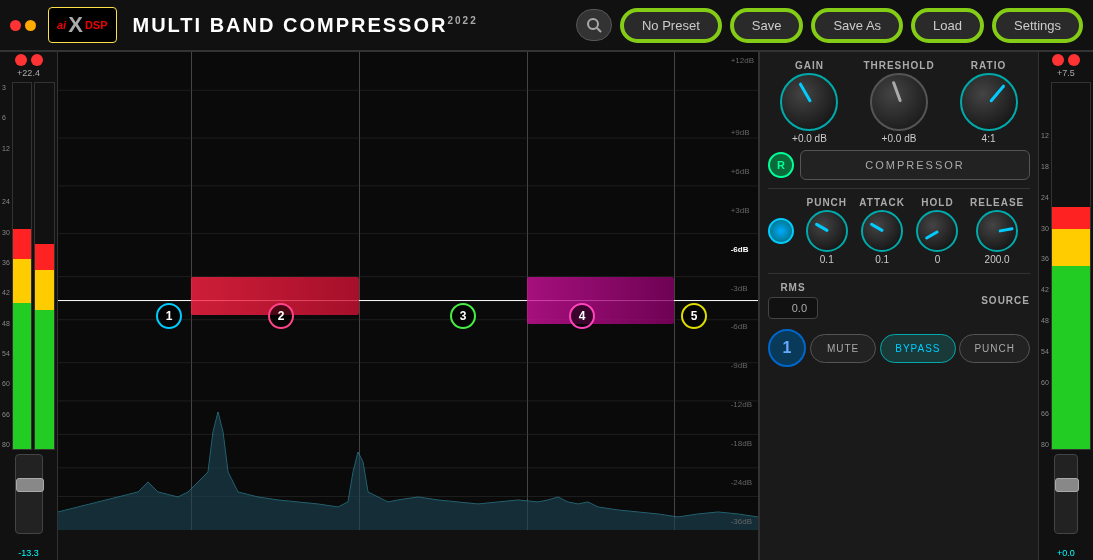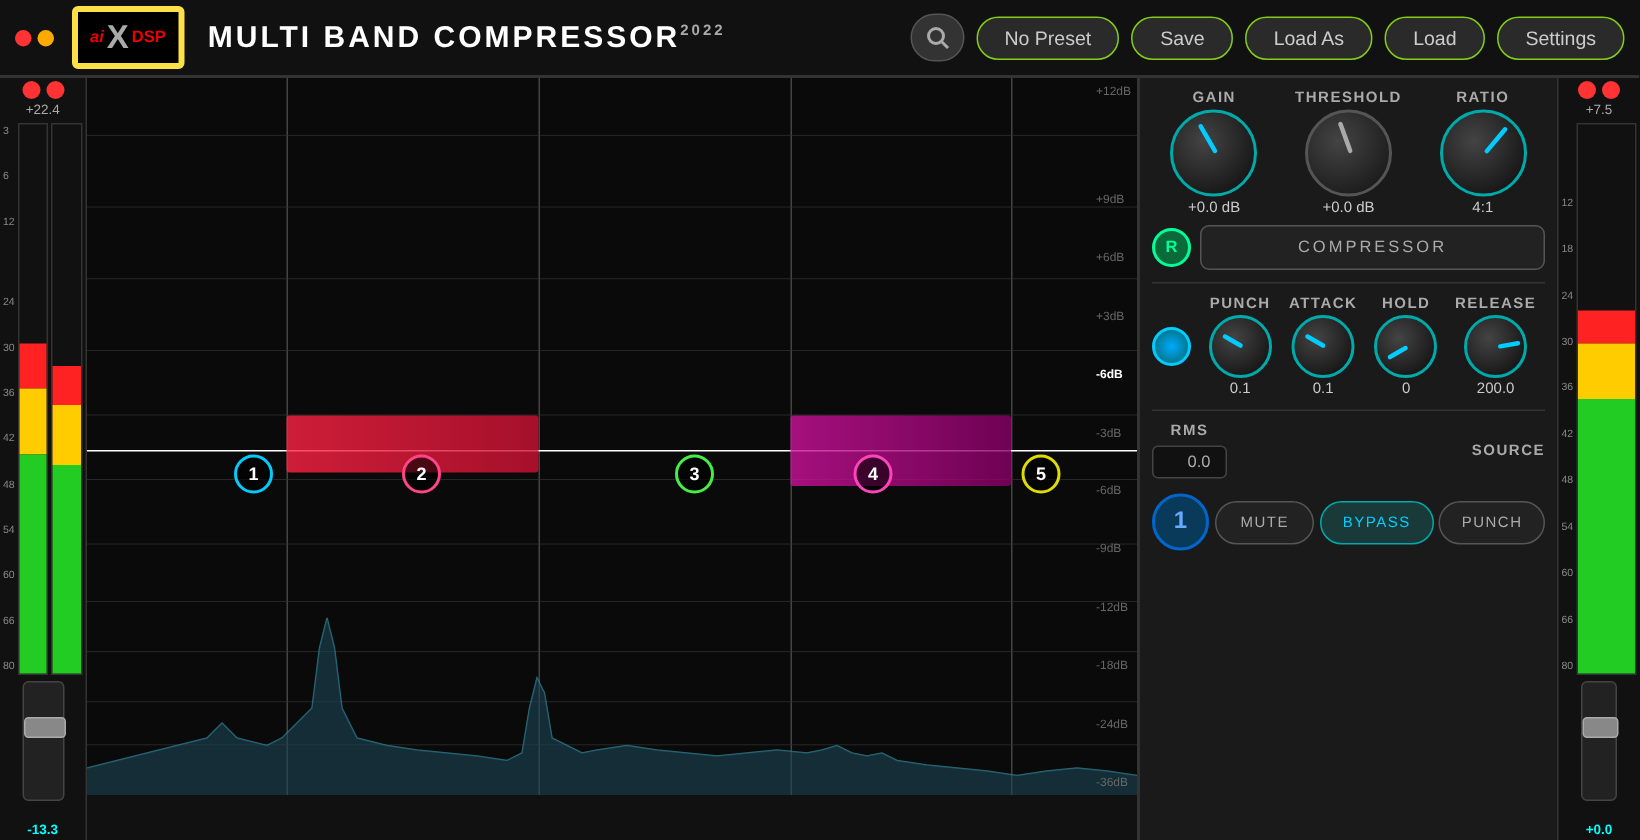--- a/index.html
+++ b/index.html
@@ -18,21 +18,21 @@
       background: #111;
       height: 52px;
       padding: 0 10px;
       gap: 8px;
       border-bottom: 2px solid #333;
     }
     .logo-box {
       display: flex;
       align-items: center;
       background: #000;
-      border: 4px solid #fde047;
+      border: 1px solid #fde047;
       padding: 4px 8px;
       border-radius: 4px;
       margin-right: 8px;
     }
     .logo-text {
       color: #e00;
       font-size: 11px;
       font-style: italic;
       font-weight: bold;
     }
@@ -66,21 +66,21 @@
       height: 32px;
       display: flex;
       align-items: center;
       justify-content: center;
       cursor: pointer;
       color: #aaa;
       font-size: 14px;
     }
     .header-btn {
       background: #2a2a2a;
-      border: 1px solid #84cc16;
+      border: 4px solid #84cc16;
       border-radius: 20px;
       padding: 6px 18px;
       color: #ccc;
       font-size: 13px;
       cursor: pointer;
       white-space: nowrap;
     }
 
     
     .main {
@@ -112,21 +112,21 @@
     .vu-dot.red { background: #ff3333; }
     .vu-label {
       color: #aaa;
       font-size: 9px;
       text-align: center;
       margin-bottom: 2px;
     }
     .vu-bottom-val {
       color: #0ff;
       font-size: 9px;
-      font-weight: bold;
+      font-weight: normal;
       margin-top: 12px;
     }
 
     
     .center-display {
       flex: 1;
       background: #111;
       position: relative;
       overflow: hidden;
     }
@@ -467,21 +467,21 @@
     <span>MULTI BAND COMPRESSOR</span><sup>2022</sup>
   </div>
   <div class="search-btn">
     <svg width="16" height="16" viewBox="0 0 16 16" fill="none" xmlns="http://www.w3.org/2000/svg">
       <circle cx="7" cy="7" r="5" stroke="#aaa" stroke-width="2"></circle>
       <line x1="11" y1="11" x2="15" y2="15" stroke="#aaa" stroke-width="2"></line>
     </svg>
   </div>
   <button class="header-btn">No Preset</button>
   <button class="header-btn">Save</button>
-  <button class="header-btn">Load As</button>
+  <button class="header-btn">Save As</button>
   <button class="header-btn">Load</button>
   <button class="header-btn">Settings</button>
 </div>
 
 <div class="main">
 
   <div class="vu-left">
     <div class="vu-top-indicators">
       <div class="vu-dot red"></div>
       <div class="vu-dot red"></div>

